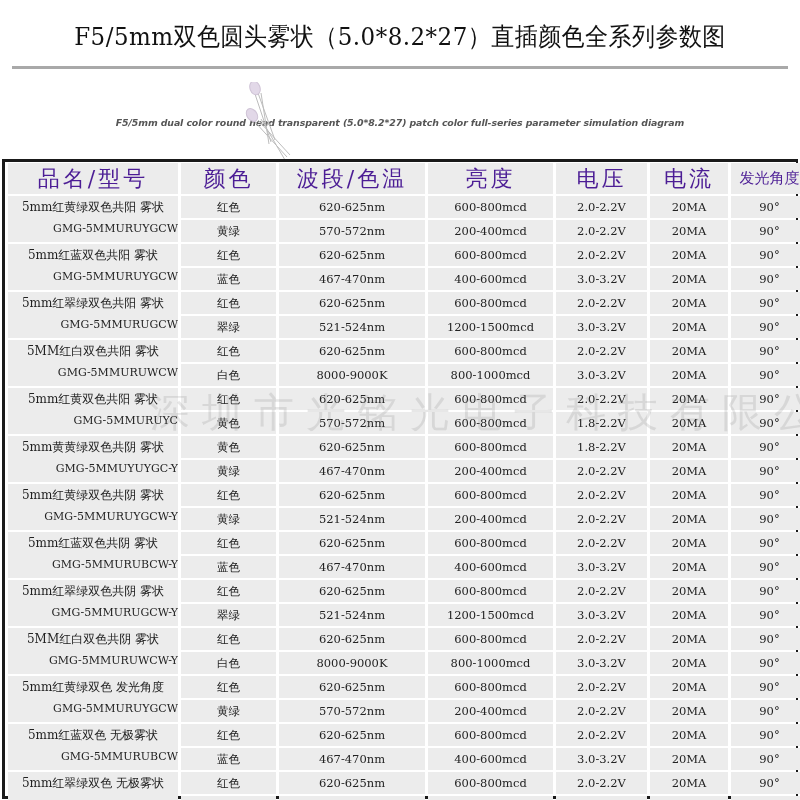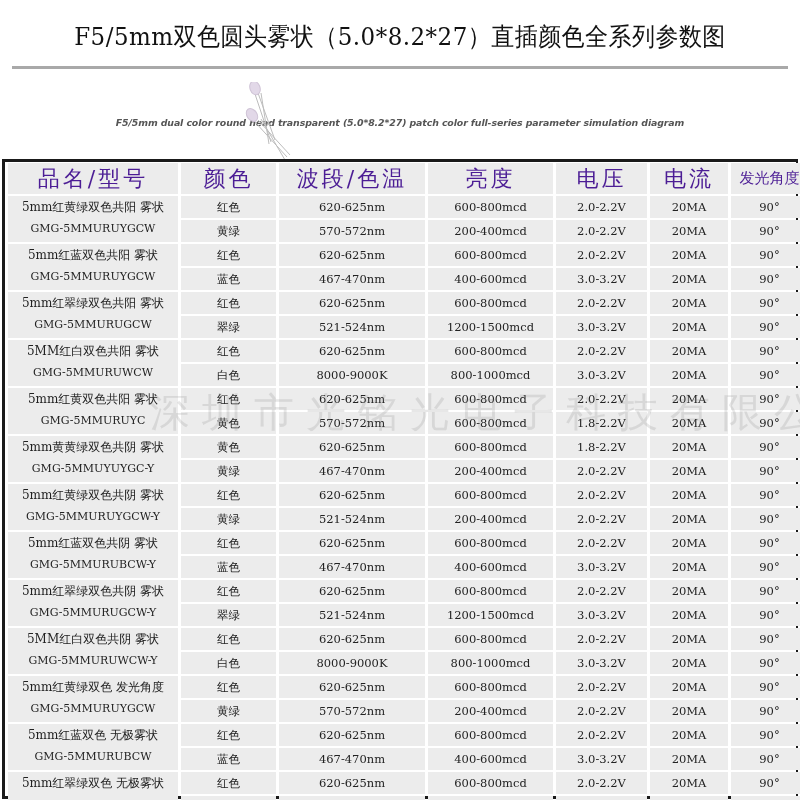--- a/index.html
+++ b/index.html
@@ -9,21 +9,21 @@
   .subtitle { position:absolute; top:69px; left:0; width:800px; text-align:center; font-family:"DejaVu Sans", sans-serif; font-style:italic; font-weight:bold; font-size:9.4px; color:#555; letter-spacing:-0.1px; white-space:nowrap;margin-top:48px; }
   .product { position:absolute; left:225px; top:82px; width:90px; height:80px; }
   .table-wrap { position:absolute; top:159px; left:2px; width:796px; height:640px; border:3px solid #1a1a1a; border-right:2px solid #1a1a1a; box-sizing:border-box; background:#ffffff; }
   table { border-collapse:separate; border-spacing:3px 2px; width:100%; table-layout:fixed; margin-top:-1px; }
   th, td { background:#ececec; text-align:center; white-space:nowrap; overflow:hidden; padding:0; }
   th { height:31px; font-family:"DejaVu Serif", serif; font-size:22px; font-weight:normal; color:#4c1d95; letter-spacing:3px; }
   th.small { font-size:15px; letter-spacing:0; }
   td { height:21px; font-size:11.5px; color:#222; }
   td.name { font-size:10.5px; vertical-align:middle; line-height:21px; }
   td.name .l1 { display:block; height:23px; line-height:23px; font-size:12px;text-align:center; }
-  td.name .l2 { display:block; height:23px; line-height:20px; font-size:11px; }
+  td.name .l2 { display:block; height:23px; line-height:20px; font-size:11px;text-align:right; }
   .watermark { position:absolute; top:385px; left:150px; width:660px; font-family:"DejaVu Sans", sans-serif; font-size:40px; color:rgba(120,120,120,0.18); letter-spacing:12px; pointer-events:none; white-space:nowrap; }
 </style>
 </head>
 <body>
 
 <div class="title">F5/5mm双色圆头雾状（5.0*8.2*27）直插颜色全系列参数图</div>
 <div class="rule"></div>
 <div class="subtitle">F5/5mm dual color round head transparent (5.0*8.2*27) patch color full-series parameter simulation diagram</div>
 
 <svg class="product" viewBox="0 0 90 80">

